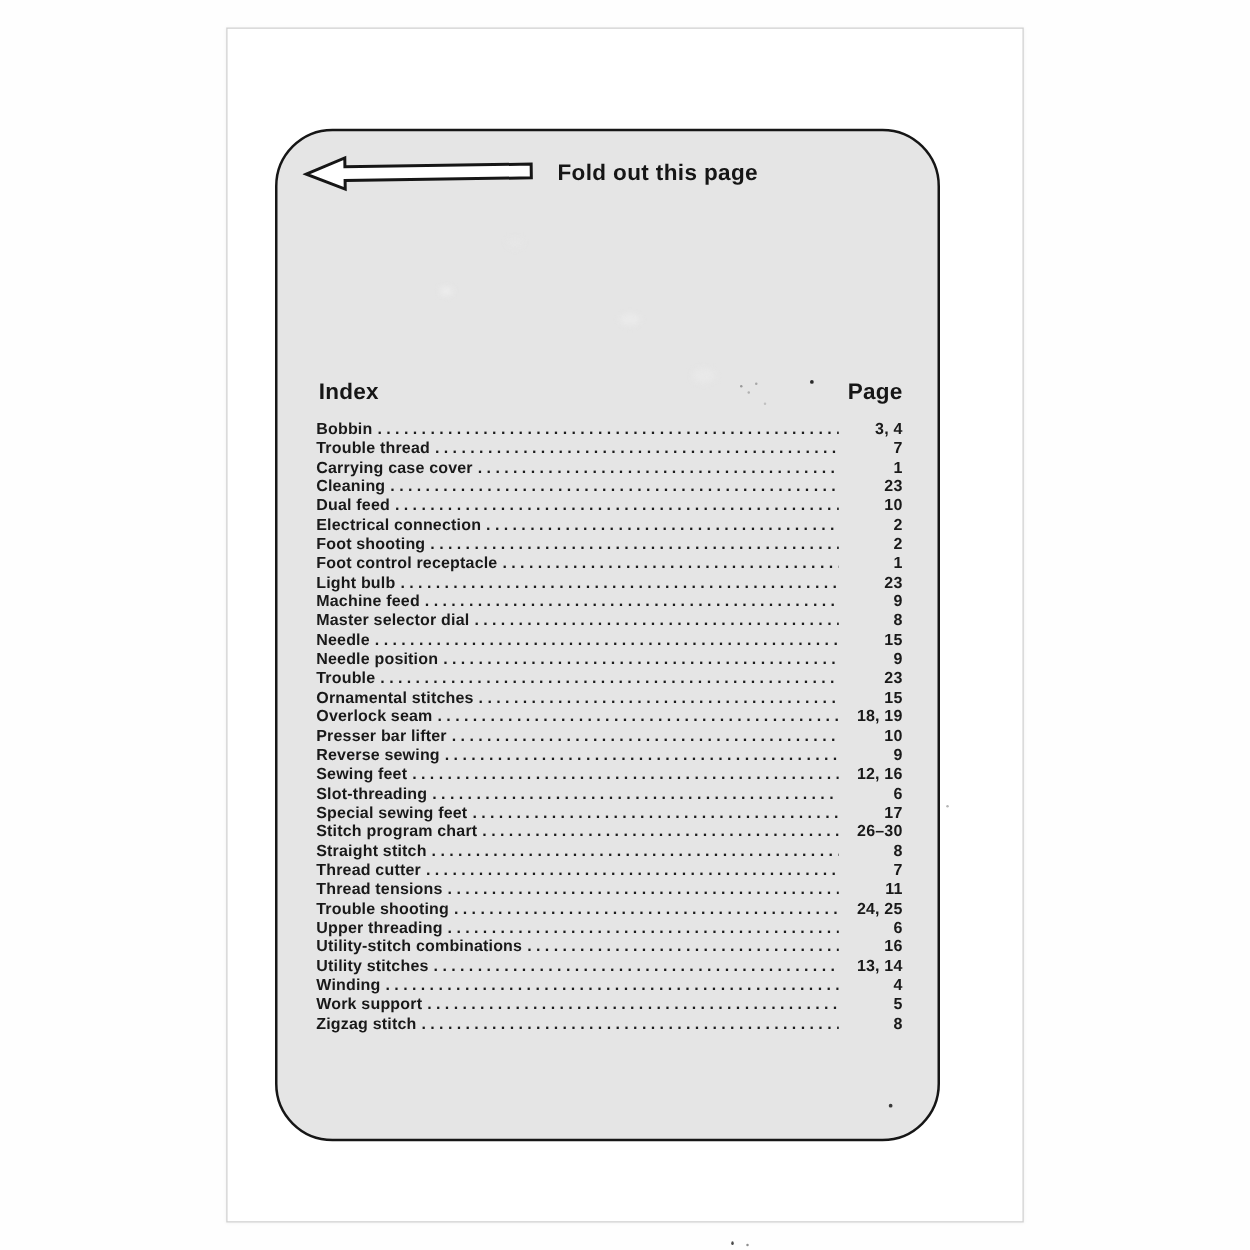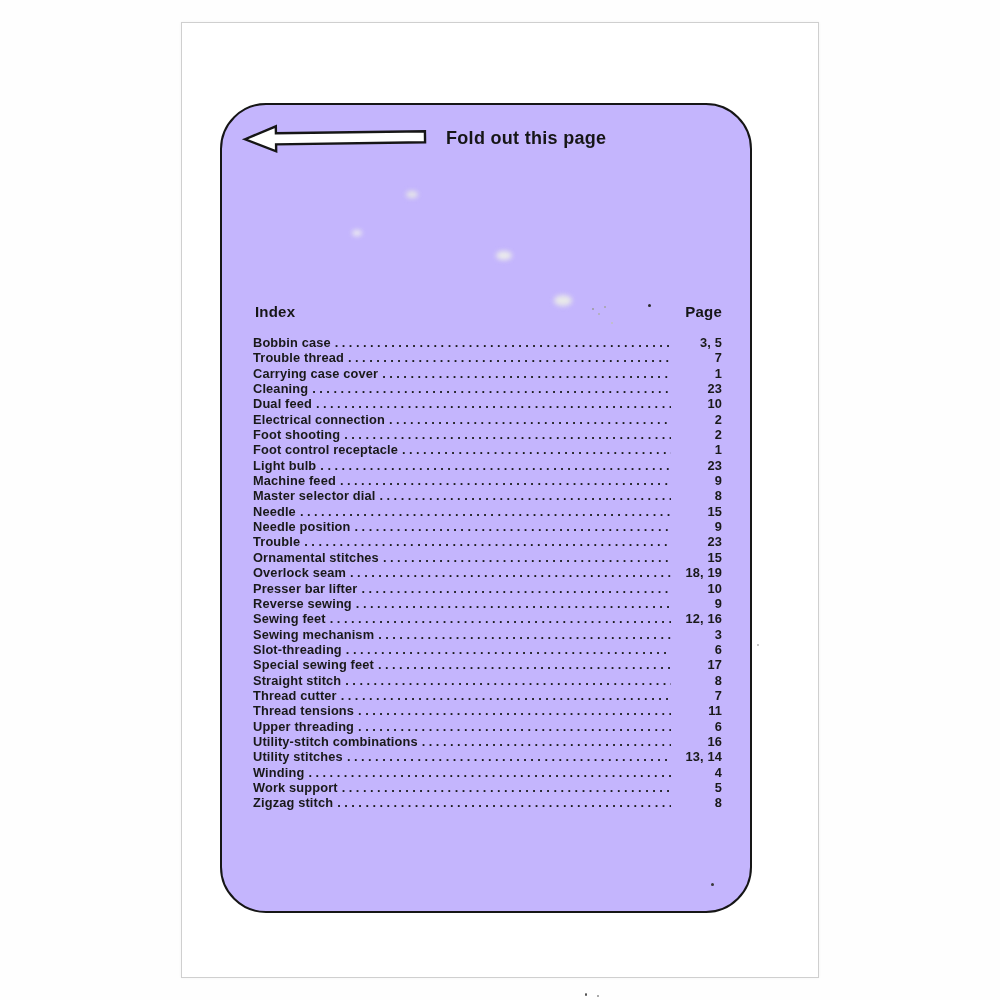--- a/index.html
+++ b/index.html
@@ -15,39 +15,39 @@
   .paper{
     position:absolute;left:181px;top:22px;width:636px;height:954px;
     background:#ffffff;border:1px solid #cfcfcf;
     box-shadow:0 0 3px rgba(0,0,0,0.05);
   }
 
   
   .callout{
     position:absolute;left:38px;top:80px;width:528px;height:806px;
     border:2.6px solid #161616;border-radius:46px;
-    background:#c4b5fd;
+    background:#e5e5e5;
   }
 
   
   .arrow-wrap{
     position:absolute;left:20px;top:18px;width:186px;height:30px;
     transform:rotate(-0.8deg);
   }
   .fold-note{
     position:absolute;left:224px;top:23px;
     font-size:18px;font-weight:bold;color:#161616;
     letter-spacing:0.3px;white-space:nowrap;
   }
 
   
   .head-row{
     position:absolute;left:33px;top:198px;width:467px;
     display:flex;justify-content:space-between;align-items:baseline;
-    font-size:15px;font-weight:bold;color:#161616;letter-spacing:0.2px;text-align:right;
+    font-size:18px;font-weight:bold;color:#161616;letter-spacing:0.2px;text-align:right;
   }
 
   
   .index-list{
     position:absolute;left:31px;top:230px;width:469px;
     color:#191919;
   }
   .row{
     display:flex;align-items:baseline;
     height:15.35px;line-height:15.35px;
@@ -101,23 +101,23 @@
 
       <div class="fold-note">Fold out this page</div>
 
       <div class="head-row">
         <span>Index</span>
         <span>Page</span>
       </div>
 
       <div class="index-list" id="index-list">
           <div class="row">
-            <span class="lbl">Bobbin case</span>
-            <span class="leader"></span>
-            <span class="num">3, 5</span>
+            <span class="lbl">Bobbin</span>
+            <span class="leader"></span>
+            <span class="num">3, 4</span>
           </div>
           <div class="row">
             <span class="lbl">Trouble thread</span>
             <span class="leader"></span>
             <span class="num">7</span>
           </div>
           <div class="row">
             <span class="lbl">Carrying case cover</span>
             <span class="leader"></span>
             <span class="num">1</span>
@@ -196,48 +196,53 @@
             <span class="lbl">Reverse sewing</span>
             <span class="leader"></span>
             <span class="num">9</span>
           </div>
           <div class="row">
             <span class="lbl">Sewing feet</span>
             <span class="leader"></span>
             <span class="num">12, 16</span>
           </div>
           <div class="row">
-            <span class="lbl">Sewing mechanism</span>
-            <span class="leader"></span>
-            <span class="num">3</span>
-          </div>
-          <div class="row">
             <span class="lbl">Slot-threading</span>
             <span class="leader"></span>
             <span class="num">6</span>
           </div>
           <div class="row">
             <span class="lbl">Special sewing feet</span>
             <span class="leader"></span>
             <span class="num">17</span>
           </div>
           <div class="row">
+            <span class="lbl">Stitch program chart</span>
+            <span class="leader"></span>
+            <span class="num">26–30</span>
+          </div>
+          <div class="row">
             <span class="lbl">Straight stitch</span>
             <span class="leader"></span>
             <span class="num">8</span>
           </div>
           <div class="row">
             <span class="lbl">Thread cutter</span>
             <span class="leader"></span>
             <span class="num">7</span>
           </div>
           <div class="row">
             <span class="lbl">Thread tensions</span>
             <span class="leader"></span>
             <span class="num">11</span>
+          </div>
+          <div class="row">
+            <span class="lbl">Trouble shooting</span>
+            <span class="leader"></span>
+            <span class="num">24, 25</span>
           </div>
           <div class="row">
             <span class="lbl">Upper threading</span>
             <span class="leader"></span>
             <span class="num">6</span>
           </div>
           <div class="row">
             <span class="lbl">Utility-stitch combinations</span>
             <span class="leader"></span>
             <span class="num">16</span>

